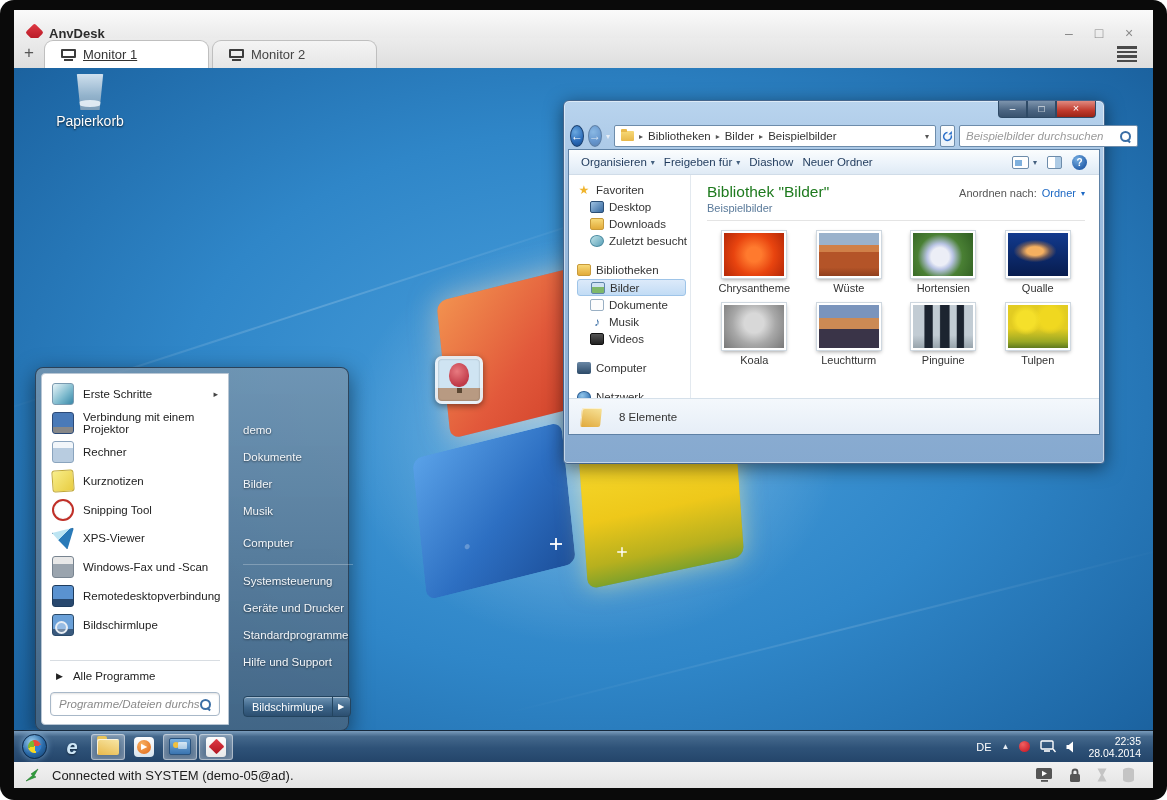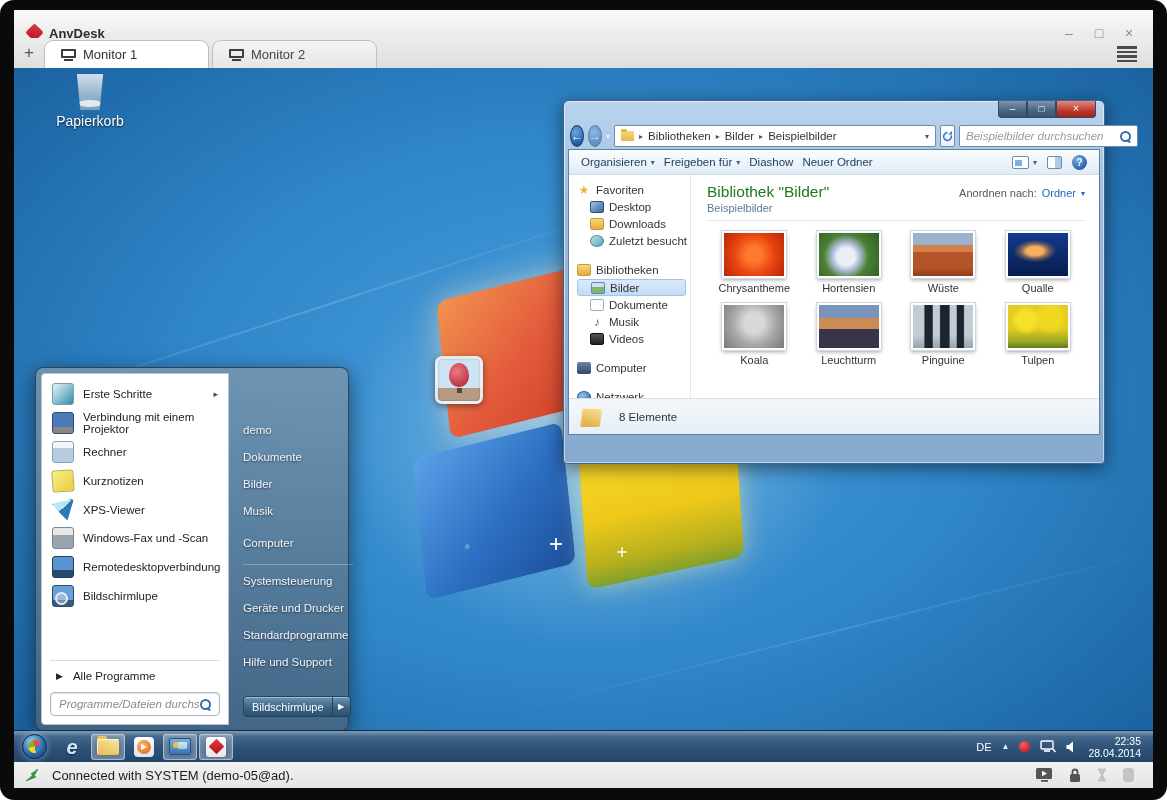--- a/index.html
+++ b/index.html
@@ -12,21 +12,21 @@
     background:linear-gradient(180deg,#fafafa,#e8e8e8); display:flex; align-items:flex-start; padding:16px 10px; }
   .ad-logo { width:13px; height:13px; background:linear-gradient(135deg,#e03a45,#b01420); transform:rotate(45deg); margin:0 8px 0 4px; border-radius:2px; }
   .ad-title { font-size:13px; font-weight:bold; color:#2b2b2b; }
   .win-controls { margin-left:auto; display:flex; gap:14px; padding-right:6px; }
   .win-btn { color:#8a8a8a; font-size:14px; line-height:14px; cursor:default; width:16px; text-align:center; }
   .tabbar { position:absolute; left:14px; top:38px; width:1139px; height:30px;
     background:linear-gradient(180deg,#ececec,#dedede); display:flex; align-items:flex-end; }
   .newtab { width:30px; text-align:center; font-size:17px; color:#555; padding-bottom:5px; }
   .tab { height:28px; display:flex; align-items:center; gap:7px; padding:0 26px 0 16px; font-size:13px; color:#333;
     border:1px solid #bfbfbf; border-bottom:none; border-radius:9px 9px 0 0; margin-right:3px; min-width:165px; }
-  .tab.active { background:#fff; }
+  .tab.active { background:#fff;text-decoration:underline; }
   .tab.inactive { background:linear-gradient(180deg,#f4f4f4,#e6e6e6); color:#444; }
   .mini-monitor { width:15px; height:12px; position:relative; display:inline-block; }
   .mini-monitor i { position:absolute; left:0; top:0; width:15px; height:9px; border:2px solid #3c3c3c; border-radius:1px; display:block; }
   .mini-monitor b { position:absolute; left:3px; bottom:0; width:9px; height:2px; background:#3c3c3c; display:block; }
   .menu-btn { margin-left:auto; margin-right:16px; margin-bottom:6px; display:flex; flex-direction:column; gap:2px; }
   .menu-btn div { width:20px; height:2.5px; background:#4a4a4a; }
 
   
   .desktop { position:absolute; left:14px; top:68px; width:1139px; height:694px; overflow:hidden;
     background:radial-gradient(ellipse 900px 600px at 50% 48%, #4aa0dd 0%, #2f86c8 45%, #1d66a4 80%, #15528a 100%); }
@@ -392,26 +392,26 @@
             </span>
           </div>
           <div class="lib-sub">Beispielbilder</div>
           <hr class="c-sep">
           <div class="thumb-grid">
             <div class="thumb-cell">
                 <div class="thumb t-chrysantheme"></div>
                 <div class="thumb-cap">Chrysantheme</div>
               </div>
             <div class="thumb-cell">
+                <div class="thumb t-wueste"></div>
+                <div class="thumb-cap">Wüste</div>
+              </div>
+            <div class="thumb-cell">
                 <div class="thumb t-hortensien"></div>
                 <div class="thumb-cap">Hortensien</div>
-              </div>
-            <div class="thumb-cell">
-                <div class="thumb t-wueste"></div>
-                <div class="thumb-cap">Wüste</div>
               </div>
             <div class="thumb-cell">
                 <div class="thumb t-qualle"></div>
                 <div class="thumb-cap">Qualle</div>
               </div>
             <div class="thumb-cell">
                 <div class="thumb t-koala"></div>
                 <div class="thumb-cap">Koala</div>
               </div>
             <div class="thumb-cell">
@@ -450,20 +450,24 @@
             <span class="sicon si-projektor"></span>
             <span>Verbindung mit einem Projektor</span>
           </div>
         <div class="sm-item">
             <span class="sicon si-rechner"></span>
             <span>Rechner</span>
           </div>
         <div class="sm-item">
             <span class="sicon si-kurznotizen"></span>
             <span>Kurznotizen</span>
+          </div>
+        <div class="sm-item">
+            <span class="sicon si-snipping"></span>
+            <span>Snipping Tool</span>
           </div>
         <div class="sm-item">
             <span class="sicon si-xps"></span>
             <span>XPS-Viewer</span>
           </div>
         <div class="sm-item">
             <span class="sicon si-fax"></span>
             <span>Windows-Fax und -Scan</span>
           </div>
         <div class="sm-item">

